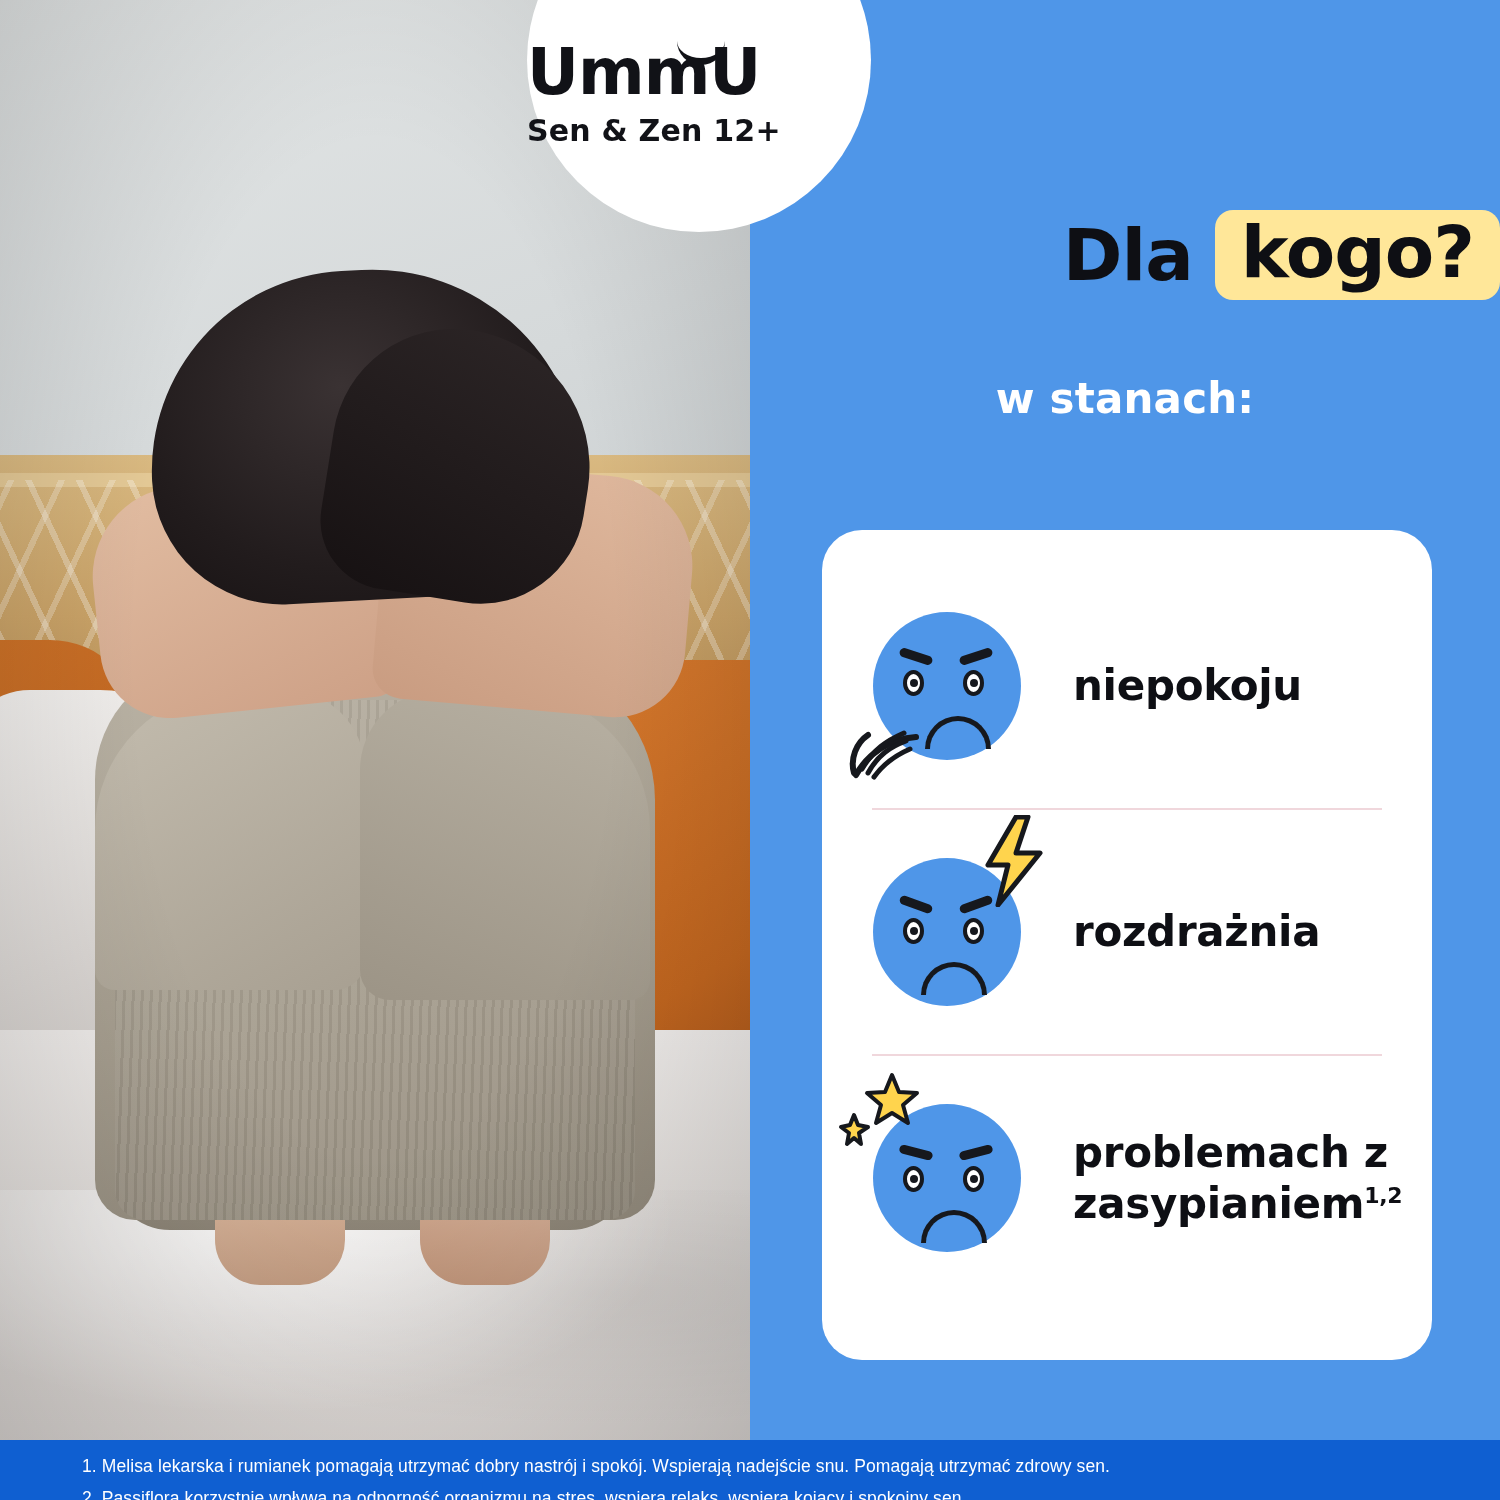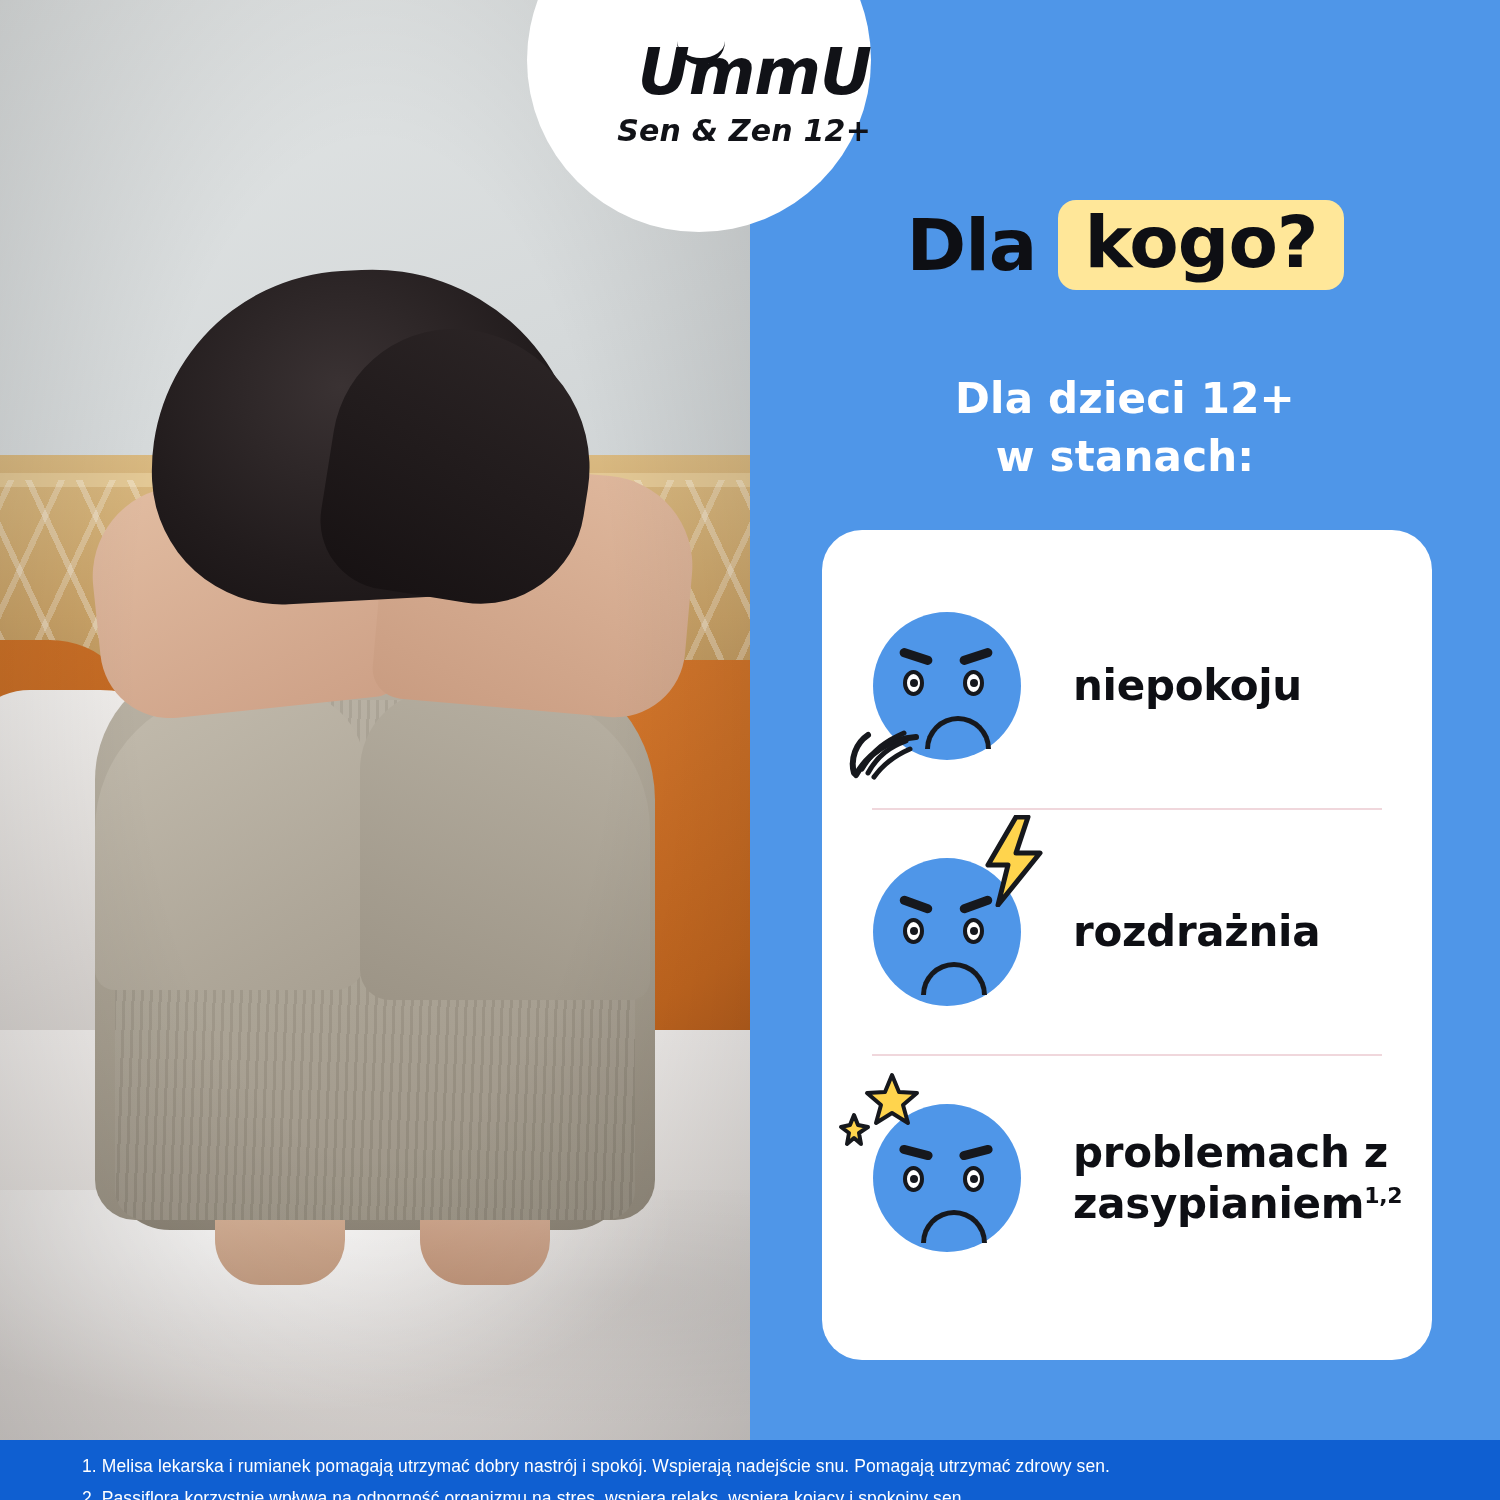--- a/index.html
+++ b/index.html
@@ -168,22 +168,21 @@
     width: 344px;
     height: 344px;
     border-radius: 50%;
     background: #ffffff;
     z-index: 7;
   }
   .logo-inner {
     position: absolute;
     left: 0; right: 0;
     top: 152px;
-    text-align: right;
-    font-style: italic;
+    text-align: left;
   }
   .logo-word {
     font-family: "DejaVu Sans", sans-serif;
     font-weight: 700;
     font-size: 64px;
     letter-spacing: -1px;
     color: #111217;
     line-height: 1;
   }
   .logo-sub {
@@ -209,24 +208,24 @@
   .right {
     position: absolute;
     left: 750px;
     top: 0;
     width: 750px;
     height: 1440px;
   }
   .heading-row {
     position: absolute;
     left: 0; right: 0;
-    top: 200px;
+    top: 210px;
     display: flex;
     align-items: center;
-    justify-content: center;
+    justify-content: flex-end;
     gap: 22px;
   }
   .h-dla {
     font-family: "DejaVu Sans", sans-serif;
     font-weight: 700;
     font-size: 72px;
     color: #0e0f14;
     letter-spacing: -1px;
   }
   .h-kogo {
@@ -403,21 +402,20 @@
   </div>
 
   <div class="right">
 
     <div class="heading-row">
       <span class="h-dla">Dla</span>
       <span class="h-kogo">kogo?</span>
     </div>
 
     <div class="sub-head">
-      <div>Dla dzieci 12+</div>
       <div>w stanach:</div>
     </div>
 
     <div class="card">
 
       <div class="row">
         <div class="emoji-wrap">
           <div class="face">
             <div class="brow" style="left:26px; top:40px; transform: rotate(18deg);"></div>
             <div class="brow" style="left:86px; top:40px; transform: rotate(-18deg);"></div>

